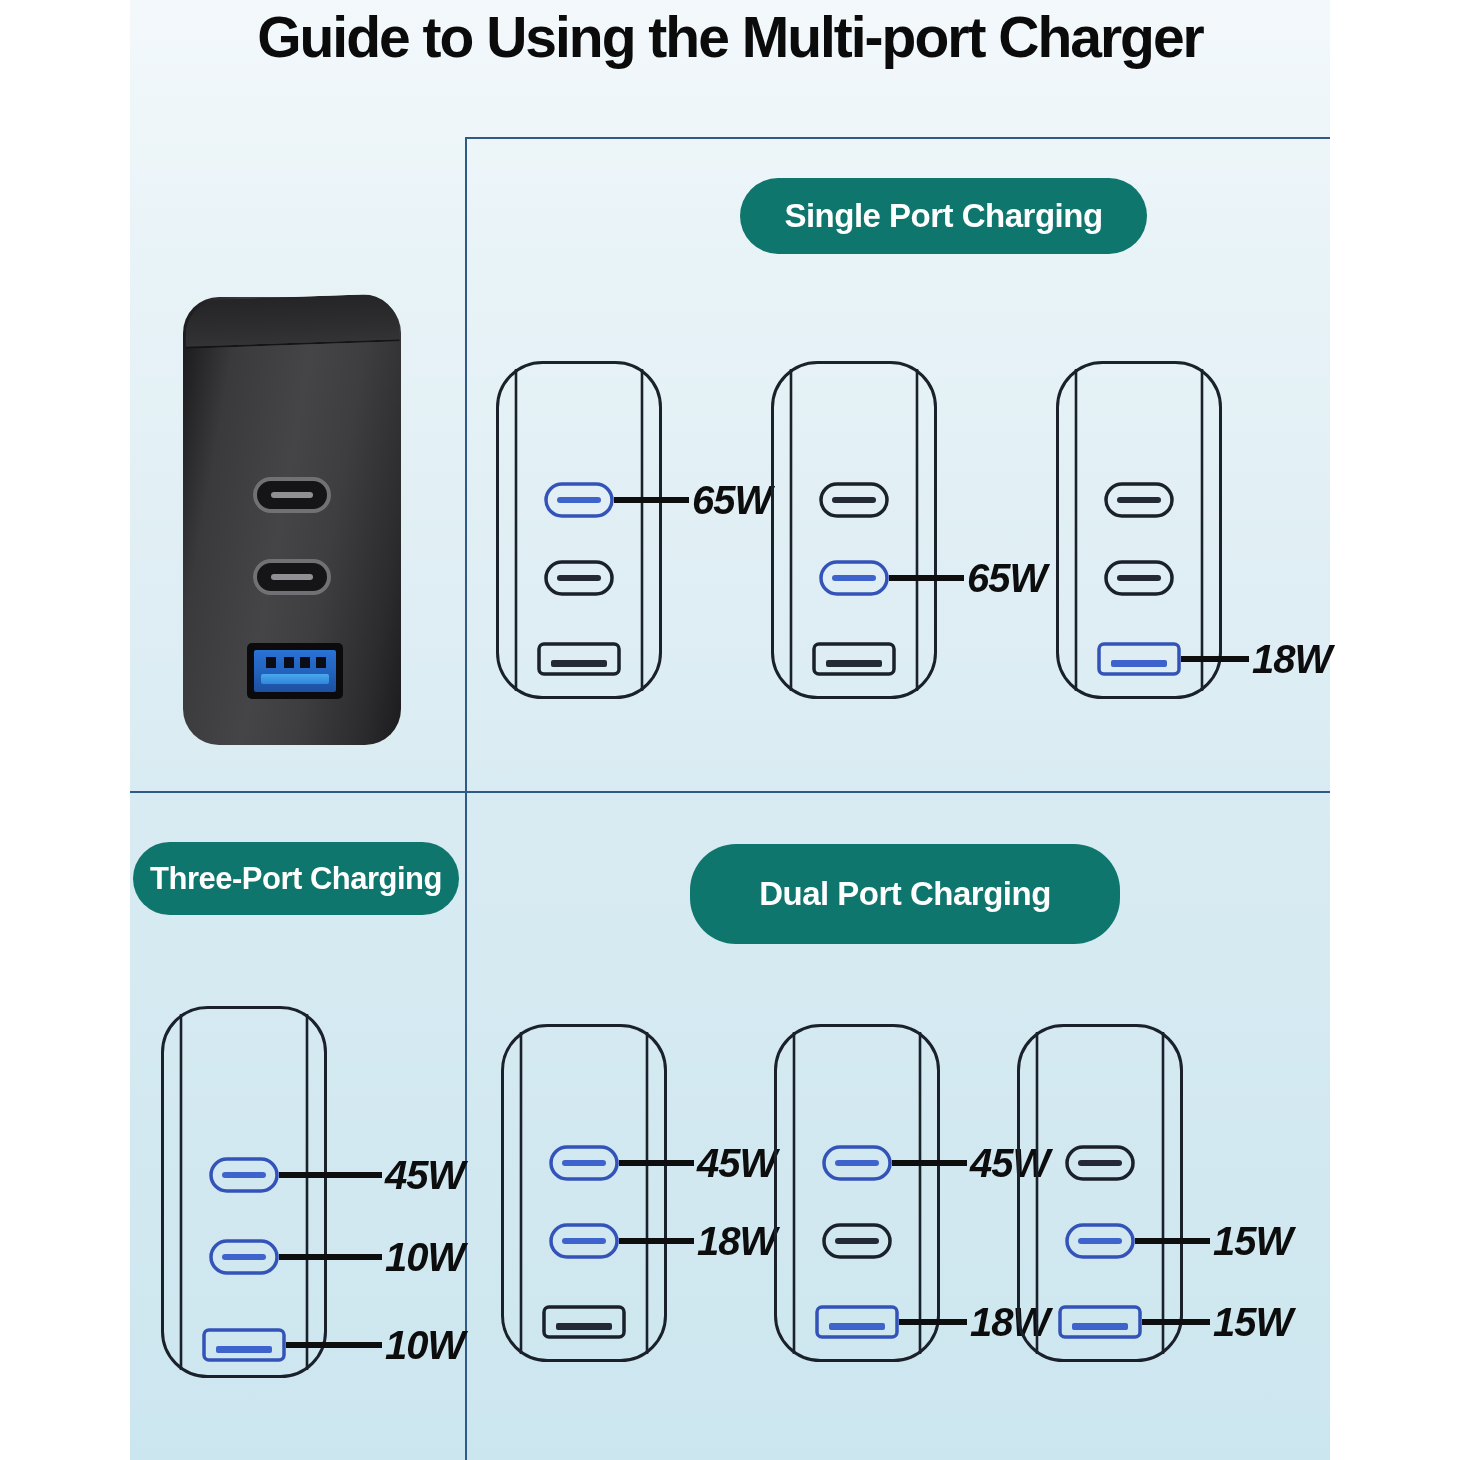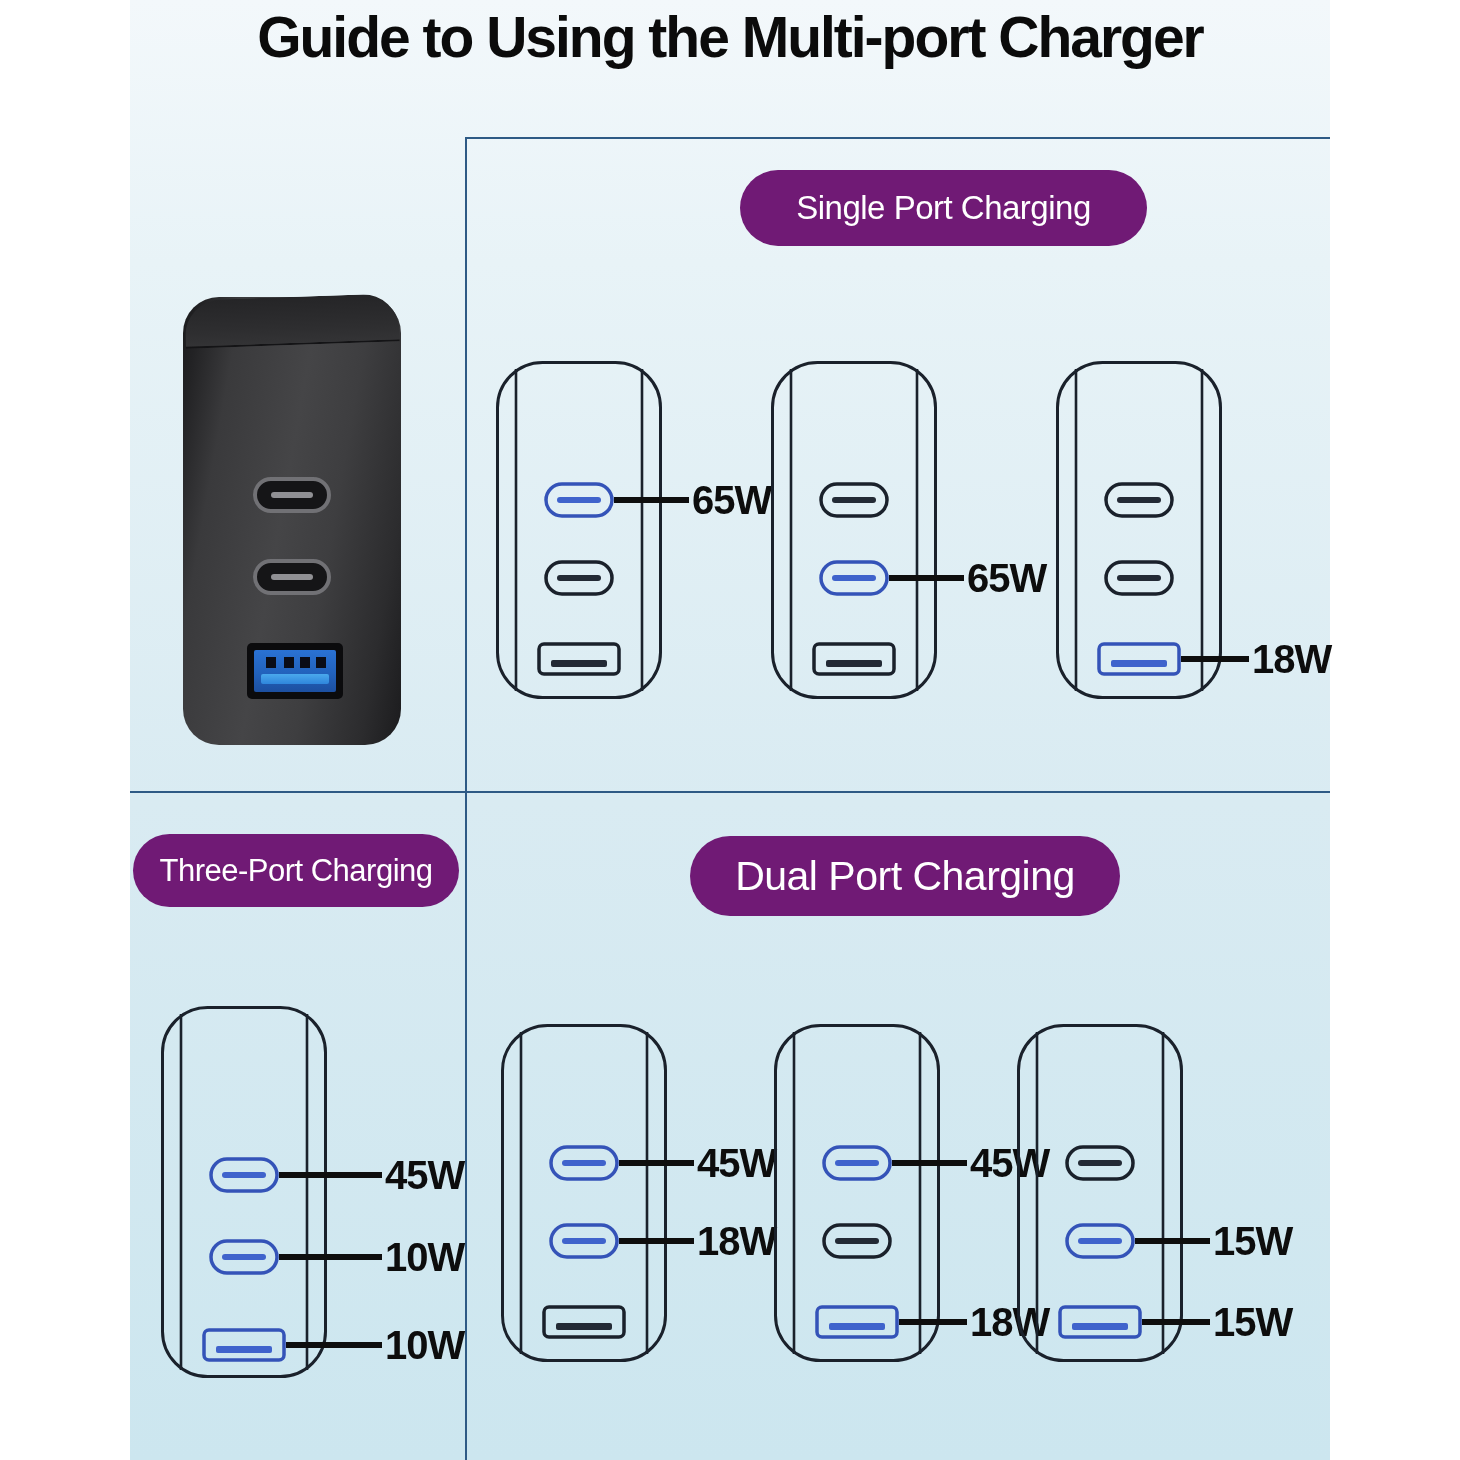--- a/index.html
+++ b/index.html
@@ -6,26 +6,26 @@
   .canvas{position:relative;width:1460px;height:1460px;background:#ffffff;overflow:hidden;
           font-family:"Liberation Sans",sans-serif;}
   .content-panel{position:absolute;left:130px;top:0;width:1200px;height:1460px;
           background:linear-gradient(180deg,#f3f8fb 0%,#e8f3f7 18%,#d9ebf2 55%,#cce6ef 100%);}
   .page-title{position:absolute;left:130px;top:4px;width:1200px;text-align:center;
           font-size:57px;font-weight:bold;color:#0b0b0b;letter-spacing:-2px;white-space:nowrap;}
   .divider{position:absolute;background:#2e5a85;}
   .divider.h-top{left:465px;top:137px;width:865px;height:2px;}
   .divider.v-main{left:465px;top:137px;width:2px;height:1323px;}
   .divider.h-mid{left:130px;top:791px;width:1200px;height:2px;}
-  .pill{position:absolute;background:#701a75;border-radius:46px;display:flex;align-items:center;
-          justify-content:center;color:#ffffff;font-weight:normal;letter-spacing:-0.5px;white-space:nowrap;}
+  .pill{position:absolute;background:#0f766e;border-radius:46px;display:flex;align-items:center;
+          justify-content:center;color:#ffffff;font-weight:bold;letter-spacing:-0.5px;white-space:nowrap;margin-top:8px;}
   .pill.single{left:740px;top:170px;width:407px;height:76px;font-size:33px;}
   .pill.three{left:133px;top:834px;width:326px;height:73px;font-size:31px;}
-  .pill.dual{left:690px;top:836px;width:430px;height:80px;font-size:41px;}
-  .charger-diagram{position:absolute;}
+  .pill.dual{left:690px;top:836px;width:430px;height:100px;font-size:33px;}
+  .charger-diagram{position:absolute;font-style:italic;}
   
   .charger-photo{position:absolute;left:183px;top:297px;width:218px;height:448px;}
   .photo-body{position:absolute;left:0;top:0;width:218px;height:448px;border-radius:36px;
           background:linear-gradient(100deg,#19191b 0%,#232325 7%,#3a3a3c 20%,#454547 46%,#3e3e40 64%,#2c2c2e 86%,#1b1b1d 100%);}
   .photo-topcap{position:absolute;left:2px;top:0;width:214px;height:46px;border-radius:36px 36px 0 0;
           background:linear-gradient(180deg,#252527 0%,#2e2e30 70%,#333335 100%);
           border-bottom:2px solid #141416;transform:rotate(-2deg);transform-origin:center;}
   .photo-usbc{position:absolute;left:70px;width:78px;height:36px;border:4px solid #717175;
           border-radius:19px;background:#151517;box-sizing:border-box;}
   .photo-usbc .tongue{position:absolute;left:50%;top:50%;width:42px;height:6px;margin:-3px 0 0 -21px;

